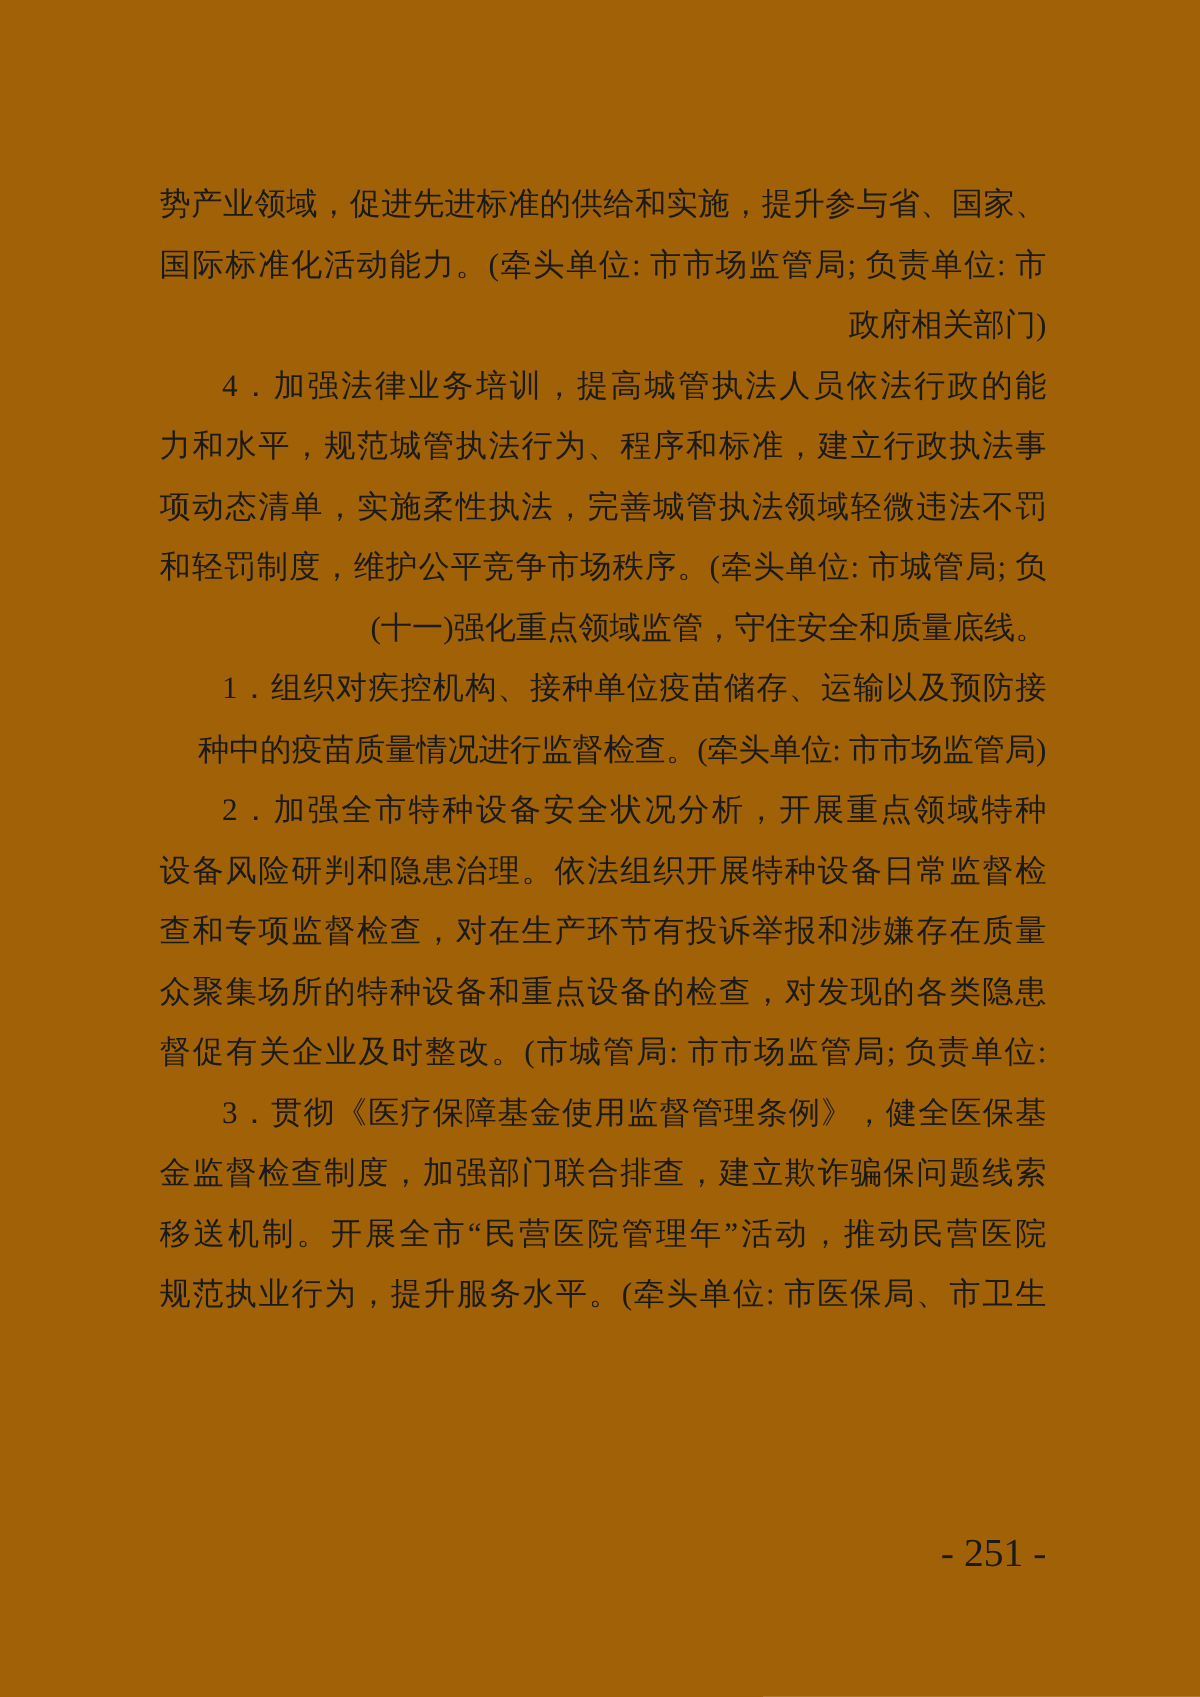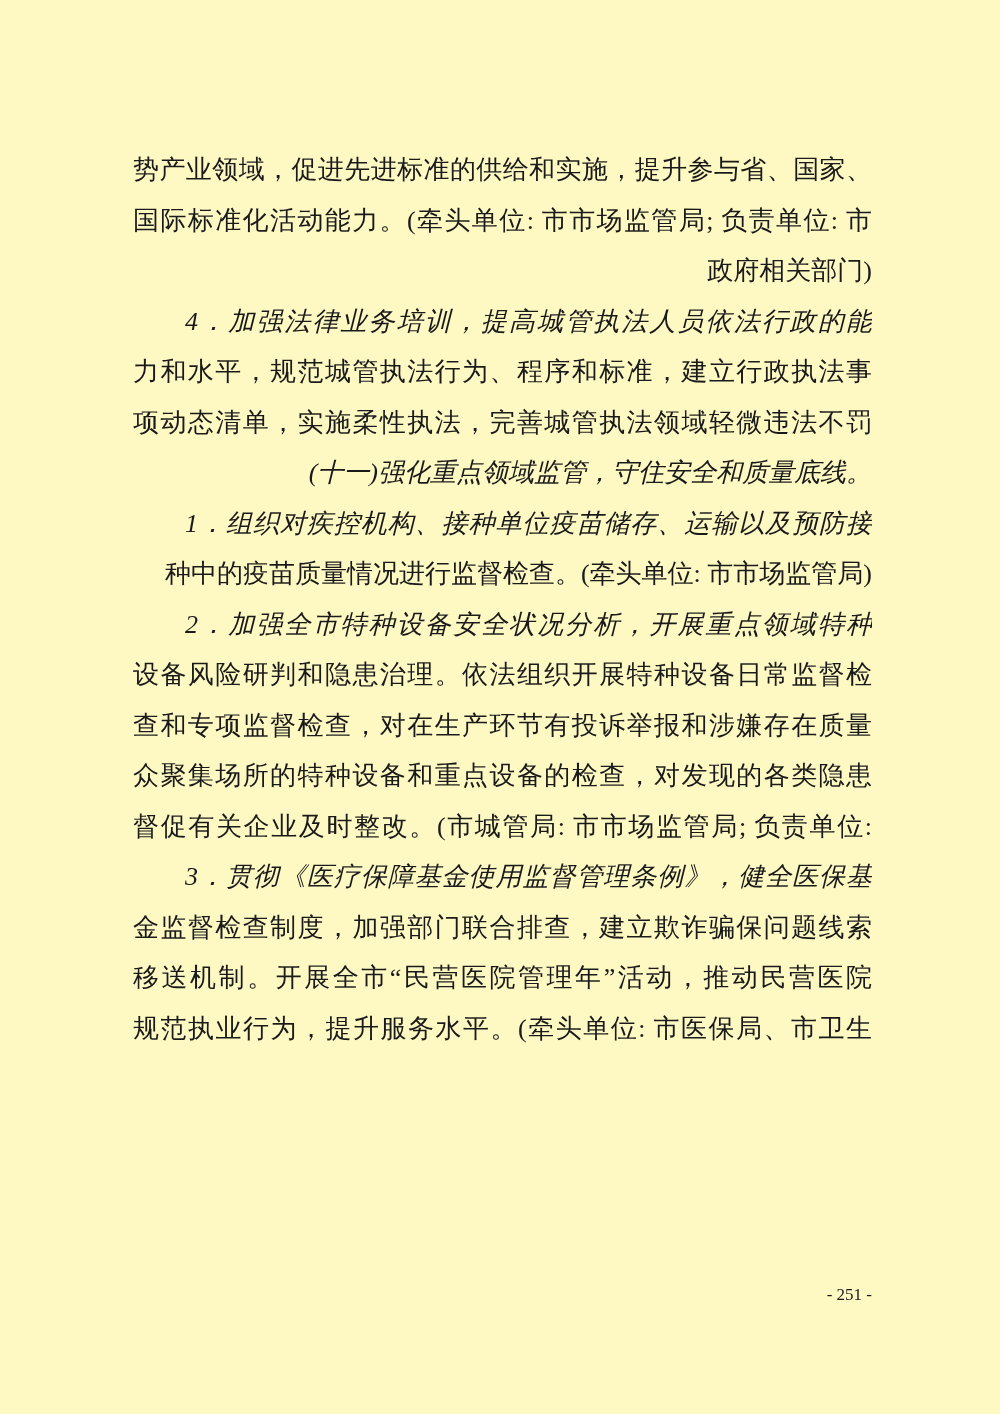--- a/index.html
+++ b/index.html
@@ -9,21 +9,21 @@
   body {
     width: 1000px;
     height: 1414px;
     background: #ffffff;
     position: relative;
     font-family: "Liberation Serif", "DejaVu Serif", serif;
   }
   .page {
     position: absolute;
     inset: 0;
-    background: #fef9c3;
+    background: #a16207;
     overflow: hidden;
   }
   .text-block {
     position: absolute;
     left: 133px;
     top: 145px;
     width: 739px;
     color: #1a1a1a;
   }
   .paragraph {
@@ -38,47 +38,47 @@
     text-align: right;
     white-space: normal;
   }
   .line.stretch {
     text-align: justify;
     text-align-last: justify;
     text-justify: inter-character;
   }
   .line.indent {
     text-indent: 52px;
-    font-style: italic;
   }
   .page-number {
     position: absolute;
     top: 1280px;
     left: 133px;
     width: 739px;
     text-align: right;
-    font-size: 17px;
+    font-size: 33px;
     line-height: 30px;
     color: #1a1a1a;
   }
 </style>
 </head>
 <body>
 
 <div class="page">
   <main class="text-block" id="textBlock">
       <div class="paragraph">
         <div class="line stretch">势产业领域，促进先进标准的供给和实施，提升参与省、国家、</div>
         <div class="line stretch">国际标准化活动能力。(牵头单位: 市市场监管局; 负责单位: 市</div>
         <div class="line">政府相关部门)</div>
       </div>
       <div class="paragraph">
         <div class="line stretch indent">4．加强法律业务培训，提高城管执法人员依法行政的能</div>
         <div class="line stretch">力和水平，规范城管执法行为、程序和标准，建立行政执法事</div>
         <div class="line stretch">项动态清单，实施柔性执法，完善城管执法领域轻微违法不罚</div>
+        <div class="line stretch">和轻罚制度，维护公平竞争市场秩序。(牵头单位: 市城管局; 负</div>
       </div>
       <div class="paragraph">
         <div class="line indent">(十一)强化重点领域监管，守住安全和质量底线。</div>
       </div>
       <div class="paragraph">
         <div class="line stretch indent">1．组织对疾控机构、接种单位疫苗储存、运输以及预防接</div>
         <div class="line">种中的疫苗质量情况进行监督检查。(牵头单位: 市市场监管局)</div>
       </div>
       <div class="paragraph">
         <div class="line stretch indent">2．加强全市特种设备安全状况分析，开展重点领域特种</div>

